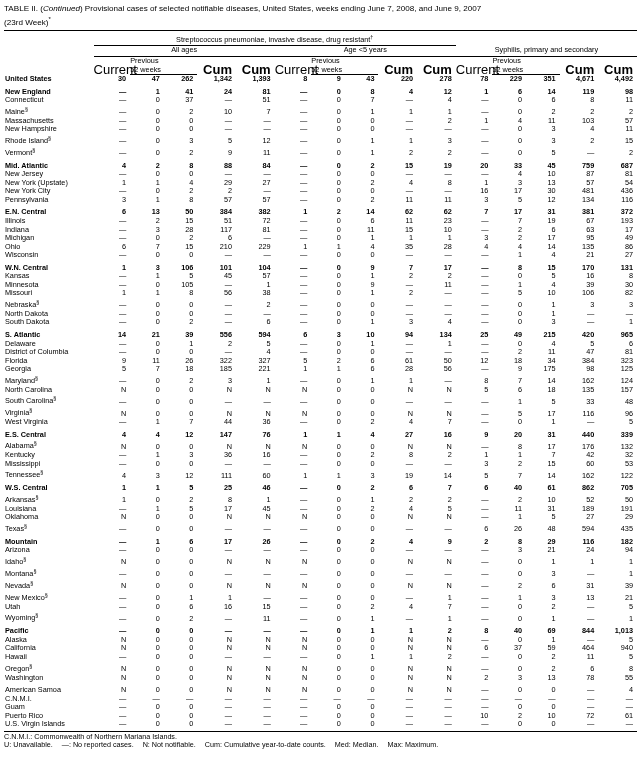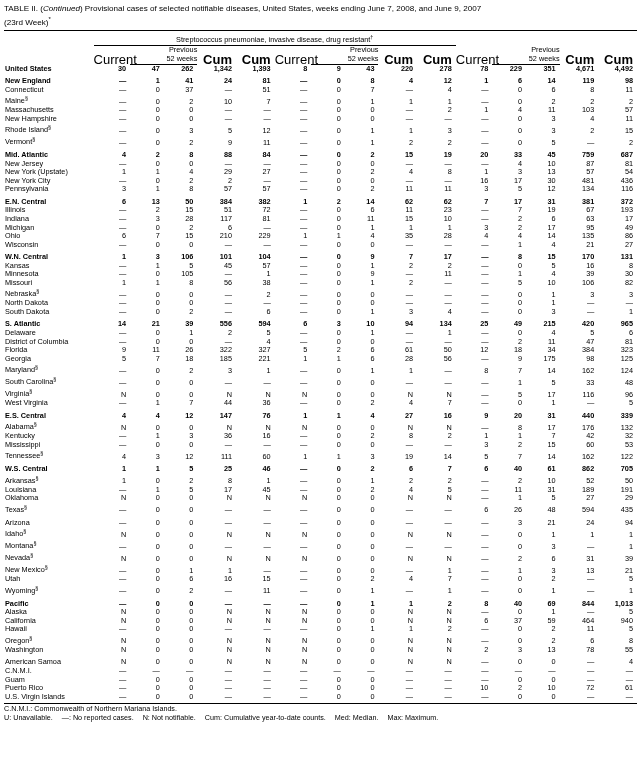--- a/index.html
+++ b/index.html
@@ -59,21 +59,21 @@
   
   .rule-top td { border-top: 1.4px solid #000; height: 2px; }
   .hdr-span {
     text-align: center;
     font-size: 7.3px;
     padding-bottom: 1px !important;
   }
   .under-heavy { border-bottom: 1.1px solid #000; }
   .under-thin  { border-bottom: 0.8px solid #000; }
   .hdr-sub {
-    text-align: right;
+    text-align: left;
     font-size: 7.3px;
     padding-bottom: 0px !important;
   }
   .hdr-lbl {
     text-align: center;
     font-size: 13px;
   }
   .hdr-lbl.r { text-align: right; padding-right: 4px !important; font-weight: bold; }
 
   tr.head-bottom td { border-bottom: 1.4px solid #000; padding-bottom: 1px !important; }
@@ -132,20 +132,26 @@
         <td></td>
           <td colspan="15"></td>
       </tr>
       <tr>
         <td></td>
         <td colspan="10" class="hdr-span under-heavy"><span class="ital">Streptococcus pneumoniae</span><span>, invasive disease, drug resistant</span><span class="sup">†</span></td>
         <td colspan="5"></td>
       </tr>
       <tr>
         <td></td>
+        <td colspan="5" class="hdr-span under-thin">All ages</td>
+        <td colspan="5" class="hdr-span under-thin">Age &lt;5 years</td>
+        <td colspan="5" class="hdr-span under-heavy">Syphilis, primary and secondary</td>
+      </tr>
+      <tr>
+        <td></td>
         <td></td>
           <td colspan="2" class="hdr-sub">Previous</td>
           <td></td>
           <td></td>
         <td></td>
           <td colspan="2" class="hdr-sub">Previous</td>
           <td></td>
           <td></td>
         <td></td>
           <td colspan="2" class="hdr-sub">Previous</td>
@@ -754,20 +760,38 @@
           <td class="num">1</td>
           <td class="num">1</td>
           <td class="num">—</td>
           <td class="num">8</td>
           <td class="num">7</td>
           <td class="num">14</td>
           <td class="num">162</td>
           <td class="num">124</td>
         </tr>
         <tr class="data">
+          <td class="area">North Carolina</td>
+          <td class="num">N</td>
+          <td class="num">0</td>
+          <td class="num">0</td>
+          <td class="num">N</td>
+          <td class="num">N</td>
+          <td class="num">N</td>
+          <td class="num">0</td>
+          <td class="num">0</td>
+          <td class="num">N</td>
+          <td class="num">N</td>
+          <td class="num">5</td>
+          <td class="num">6</td>
+          <td class="num">18</td>
+          <td class="num">135</td>
+          <td class="num">157</td>
+        </tr>
+        <tr class="data">
           <td class="area">South Carolina<span class="sup">§</span></td>
           <td class="num">—</td>
           <td class="num">0</td>
           <td class="num">0</td>
           <td class="num">—</td>
           <td class="num">—</td>
           <td class="num">—</td>
           <td class="num">0</td>
           <td class="num">0</td>
           <td class="num">—</td>
@@ -995,20 +1019,38 @@
           <td class="num">—</td>
           <td class="num">—</td>
           <td class="num">6</td>
           <td class="num">26</td>
           <td class="num">48</td>
           <td class="num">594</td>
           <td class="num">435</td>
         </tr>
         <tr class="spacer">
           <td colspan="16"></td>
+        </tr>
+        <tr class="data bold">
+          <td class="area">Mountain</td>
+          <td class="num">—</td>
+          <td class="num">1</td>
+          <td class="num">6</td>
+          <td class="num">17</td>
+          <td class="num">26</td>
+          <td class="num">—</td>
+          <td class="num">0</td>
+          <td class="num">2</td>
+          <td class="num">4</td>
+          <td class="num">9</td>
+          <td class="num">2</td>
+          <td class="num">8</td>
+          <td class="num">29</td>
+          <td class="num">116</td>
+          <td class="num">182</td>
         </tr>
         <tr class="data">
           <td class="area">Arizona</td>
           <td class="num">—</td>
           <td class="num">0</td>
           <td class="num">0</td>
           <td class="num">—</td>
           <td class="num">—</td>
           <td class="num">—</td>
           <td class="num">0</td>

